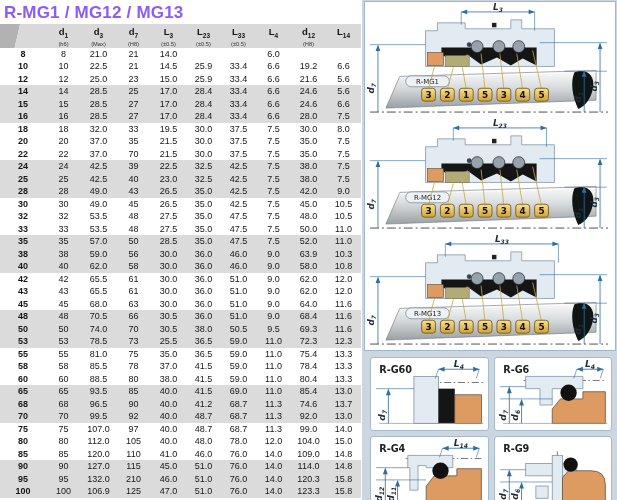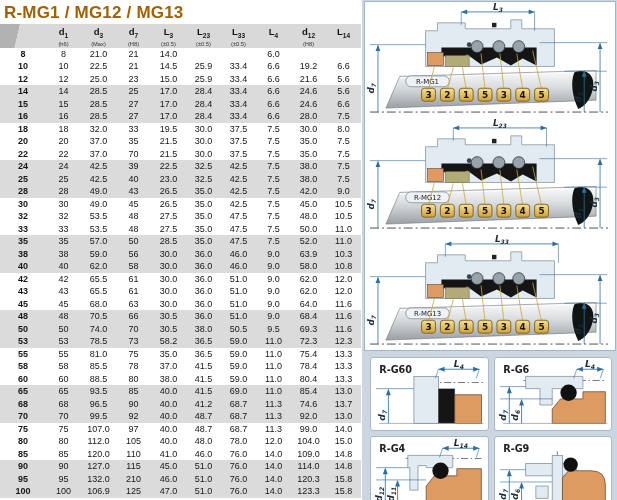--- a/index.html
+++ b/index.html
@@ -1,19 +1,19 @@
 <!DOCTYPE html>
 <html><head>
 <meta charset="utf-8">
 <style>
   html,body{margin:0;padding:0;background:#fff;}
   .page{width:617px;height:500px;background:#fff;overflow:hidden;display:flex;
         font-family:"Liberation Sans",sans-serif;}
   .left{width:362px;flex:0 0 362px;background:#fff;}
-  .title{font-size:17px;font-weight:bold;color:#a16207;margin:3px 0 1px 4px;letter-spacing:0.2px;}
+  .title{font-size:17px;font-weight:bold;color:#8b5cf6;margin:3px 0 1px 4px;letter-spacing:0.2px;}
   table.dims{border-collapse:collapse;table-layout:fixed;width:361px;}
   table.dims col.c0{width:46px;}
   table.dims col.cn{width:35px;}
   table.dims th{background:#d9d9d9;font-size:9.5px;color:#141414;padding:0;height:20px;
                 vertical-align:top;font-weight:bold;}
   table.dims th .sym{display:block;line-height:11px;padding-top:2px;}
   table.dims th .sym sub{font-size:6.5px;}
   table.dims th .note{display:block;font-weight:normal;font-size:6px;color:#333;line-height:7px;min-height:7px;transform:scale(0.95);}
   table.dims th.corner{background:linear-gradient(103deg,#b2b2b2 38%,#d9d9d9 39%);}
   table.dims td{font-size:9px;color:#161616;text-align:center;height:12.5px;line-height:12.5px;
@@ -366,21 +366,21 @@
             <td>50.5</td>
             <td>9.5</td>
             <td>69.3</td>
             <td>11.6</td>
           </tr>
           <tr class="shade">
             <td class="size-col">53</td>
             <td>53</td>
             <td>78.5</td>
             <td>73</td>
-            <td>58.2</td>
+            <td>25.5</td>
             <td>36.5</td>
             <td>59.0</td>
             <td>11.0</td>
             <td>72.3</td>
             <td>12.3</td>
           </tr>
           <tr>
             <td class="size-col">55</td>
             <td>55</td>
             <td>81.0</td>

